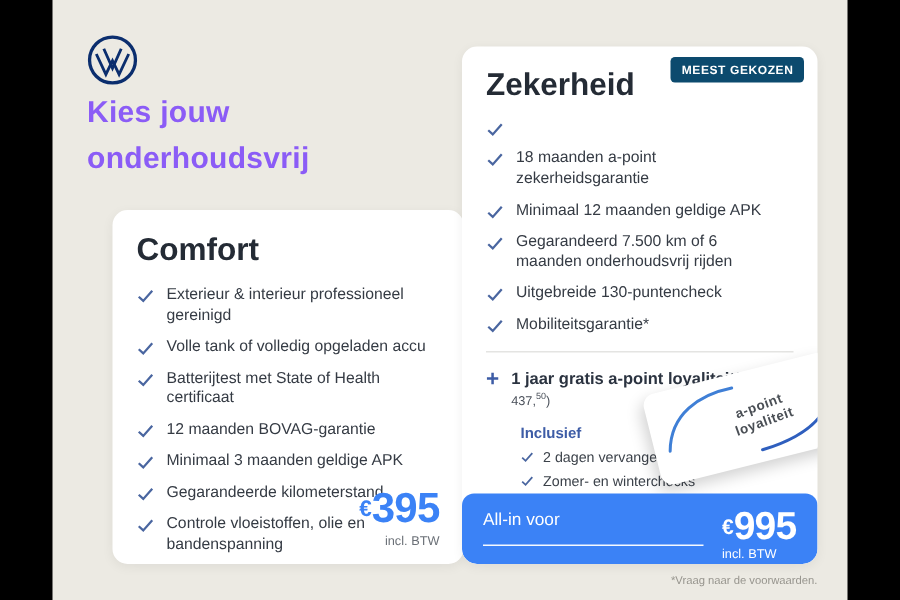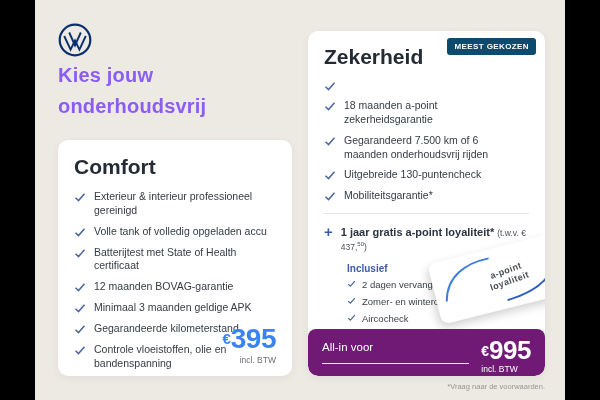--- a/index.html
+++ b/index.html
@@ -29,21 +29,21 @@
     box-shadow:0 2px 8px rgba(0,0,0,.06);
   }
   .card-title { font-size:21px; font-weight:bold; color:#242B35; }
   .check-list { list-style:none; }
   .check-item { display:flex; gap:8px; margin-bottom:7px; }
   .check-item .txt { font-size:10.5px; line-height:1.32; color:#353B44; }
   .check-item svg { flex:0 0 auto; margin-top:1px; }
   .bold-item .txt { font-weight:bold; color:#2B3340; }
 
   
-  .comfort { left:23px; top:140px; width:234px; height:236px; padding:15px 16px; }
+  .comfort { left:40px; top:140px; width:234px; height:236px; padding:15px 16px; }
   .comfort .card-title { margin-bottom:11px; }
   .price-block { position:absolute; right:16px; bottom:11px; text-align:right; }
   .price-row { color:#3b82f6; font-weight:bold; line-height:1; }
   .price-cur { font-size:15px; vertical-align:4px; }
   .price-val { font-size:28px; letter-spacing:-.5px; }
   .price-note { font-size:8.5px; color:#6B7077; margin-top:2px; }
 
   
   .zekerheid { left:273px; top:31px; width:237px; height:345px; padding:14px 16px; overflow:hidden; }
   .badge {
@@ -73,21 +73,21 @@
   }
   .loyalty-card svg { position:absolute; left:0; top:0; }
   .loyalty-text {
     font-size:9px; font-weight:bold; color:#4A4F55; text-align:center;
     line-height:1.25; letter-spacing:.4px; transform:rotate(-6deg); margin-left:22px;
   }
 
   
   .all-in-footer {
     position:absolute; left:0; right:0; bottom:0; height:47px;
-    background:#701a75; border-radius:8px 8px 10px 10px;
+    background:#3b82f6; border-radius:8px 8px 10px 10px;
     display:flex; padding:8px 14px 0 14px; color:#fff;
   }
   .footer-left { flex:1; padding-top:4px; }
   .footer-label { font-size:11.5px; }
   .footer-line { height:1px; background:rgba(255,255,255,.95); margin:10px 12px 0 0; }
   .footer-right { }
   .footer-price { font-weight:bold; line-height:1; }
   .footer-cur { font-size:14px; vertical-align:3px; }
   .footer-val { font-size:26px; letter-spacing:-.5px; }
   .footer-note { font-size:8.5px; margin-top:1px; }
@@ -177,20 +177,26 @@
       <li class="check-item bold-item">
         <svg width="12" height="12" viewBox="0 0 12 12">
             <polyline points="1.5,6.8 4.5,9.6 10.5,2.8" fill="none" stroke="#4A66A0" stroke-width="1.5"></polyline>
           </svg>
         </li>
       <li class="check-item">
         <svg width="12" height="12" viewBox="0 0 12 12">
             <polyline points="1.5,6.8 4.5,9.6 10.5,2.8" fill="none" stroke="#4A66A0" stroke-width="1.5"></polyline>
           </svg>
         <span class="txt">18 maanden a-point zekerheidsgarantie</span>
+        </li>
+      <li class="check-item">
+        <svg width="12" height="12" viewBox="0 0 12 12">
+            <polyline points="1.5,6.8 4.5,9.6 10.5,2.8" fill="none" stroke="#4A66A0" stroke-width="1.5"></polyline>
+          </svg>
+        <span class="txt">Minimaal 12 maanden geldige APK</span>
         </li>
       <li class="check-item" style="width:200px;">
         <svg width="12" height="12" viewBox="0 0 12 12">
             <polyline points="1.5,6.8 4.5,9.6 10.5,2.8" fill="none" stroke="#4A66A0" stroke-width="1.5"></polyline>
           </svg>
         <span class="txt">Gegarandeerd 7.500 km of 6 maanden onderhoudsvrij rijden</span>
         </li>
       <li class="check-item">
         <svg width="12" height="12" viewBox="0 0 12 12">
             <polyline points="1.5,6.8 4.5,9.6 10.5,2.8" fill="none" stroke="#4A66A0" stroke-width="1.5"></polyline>

